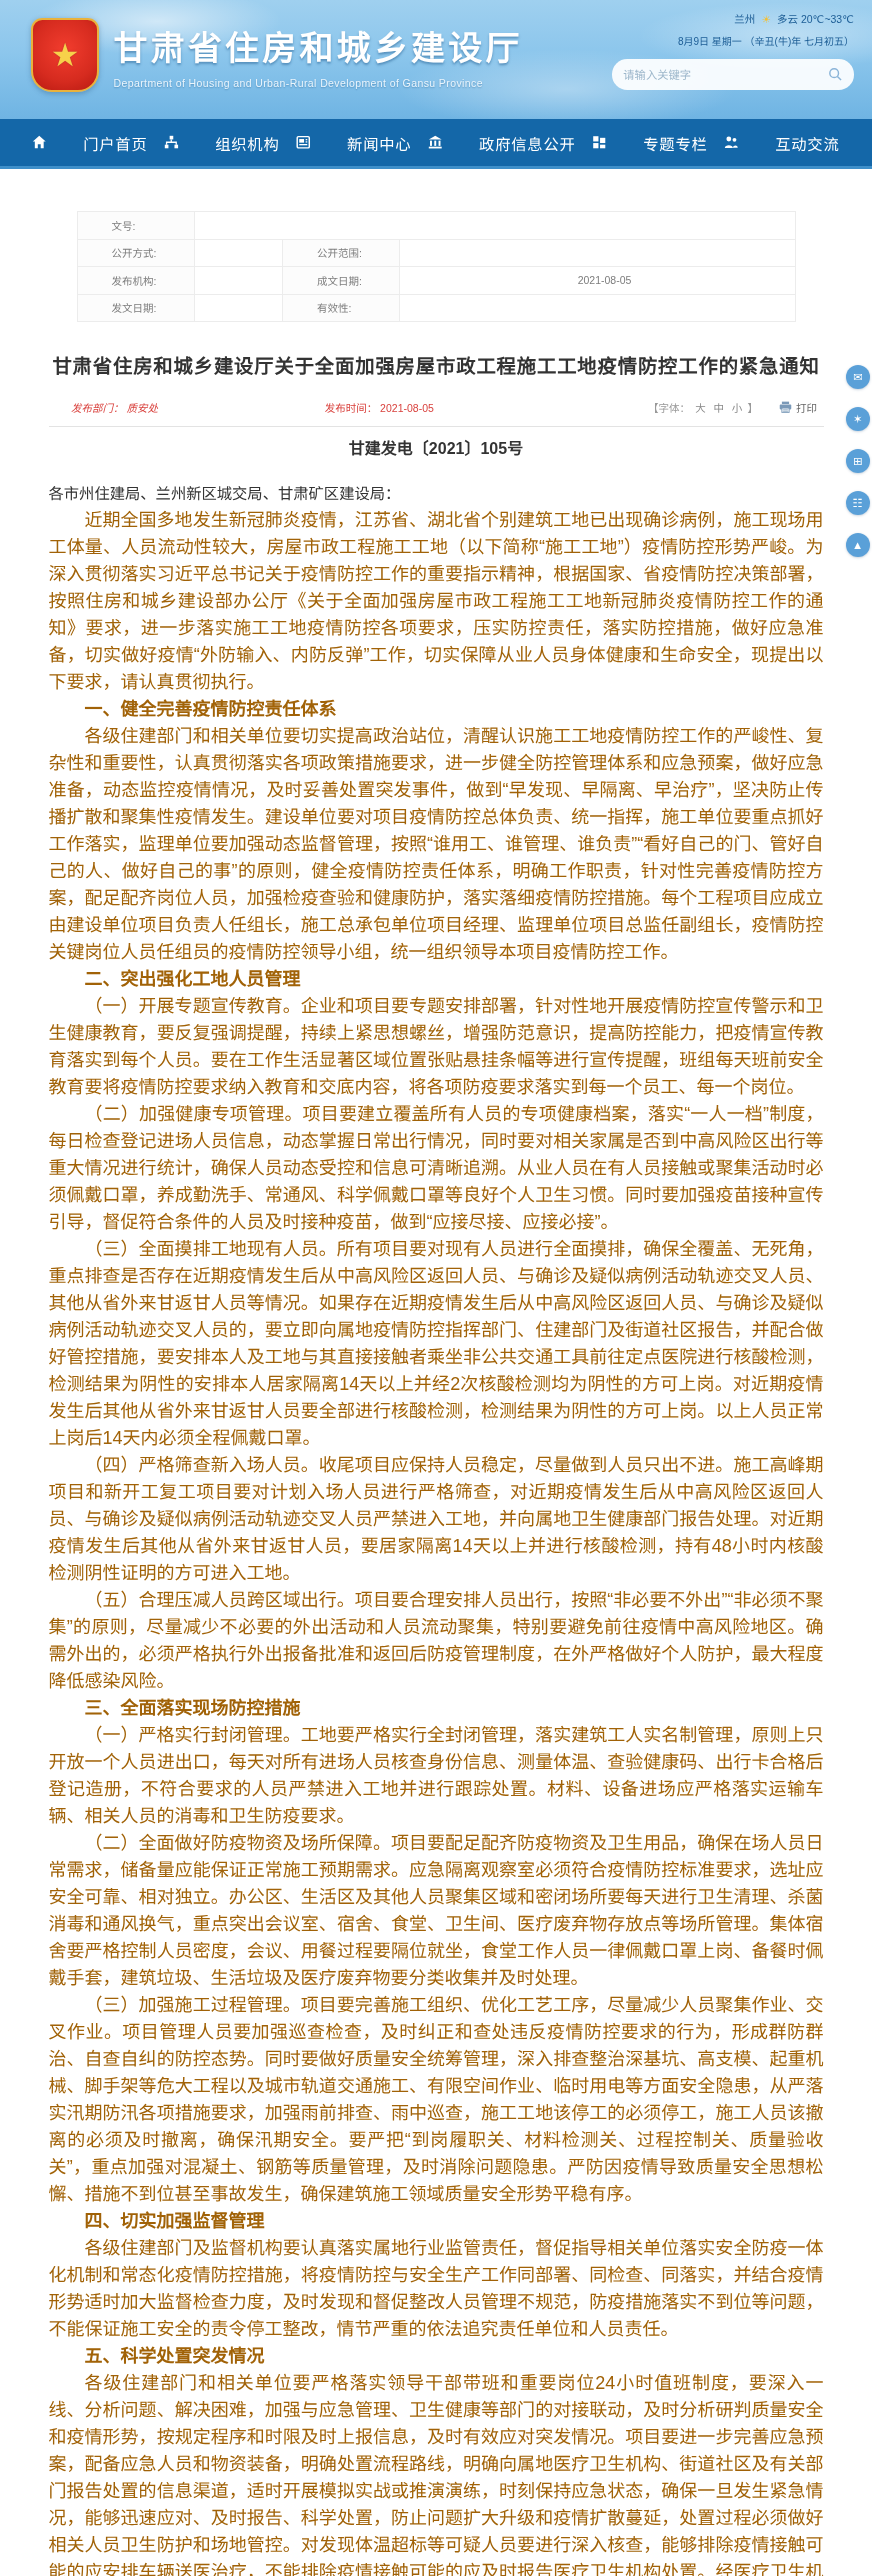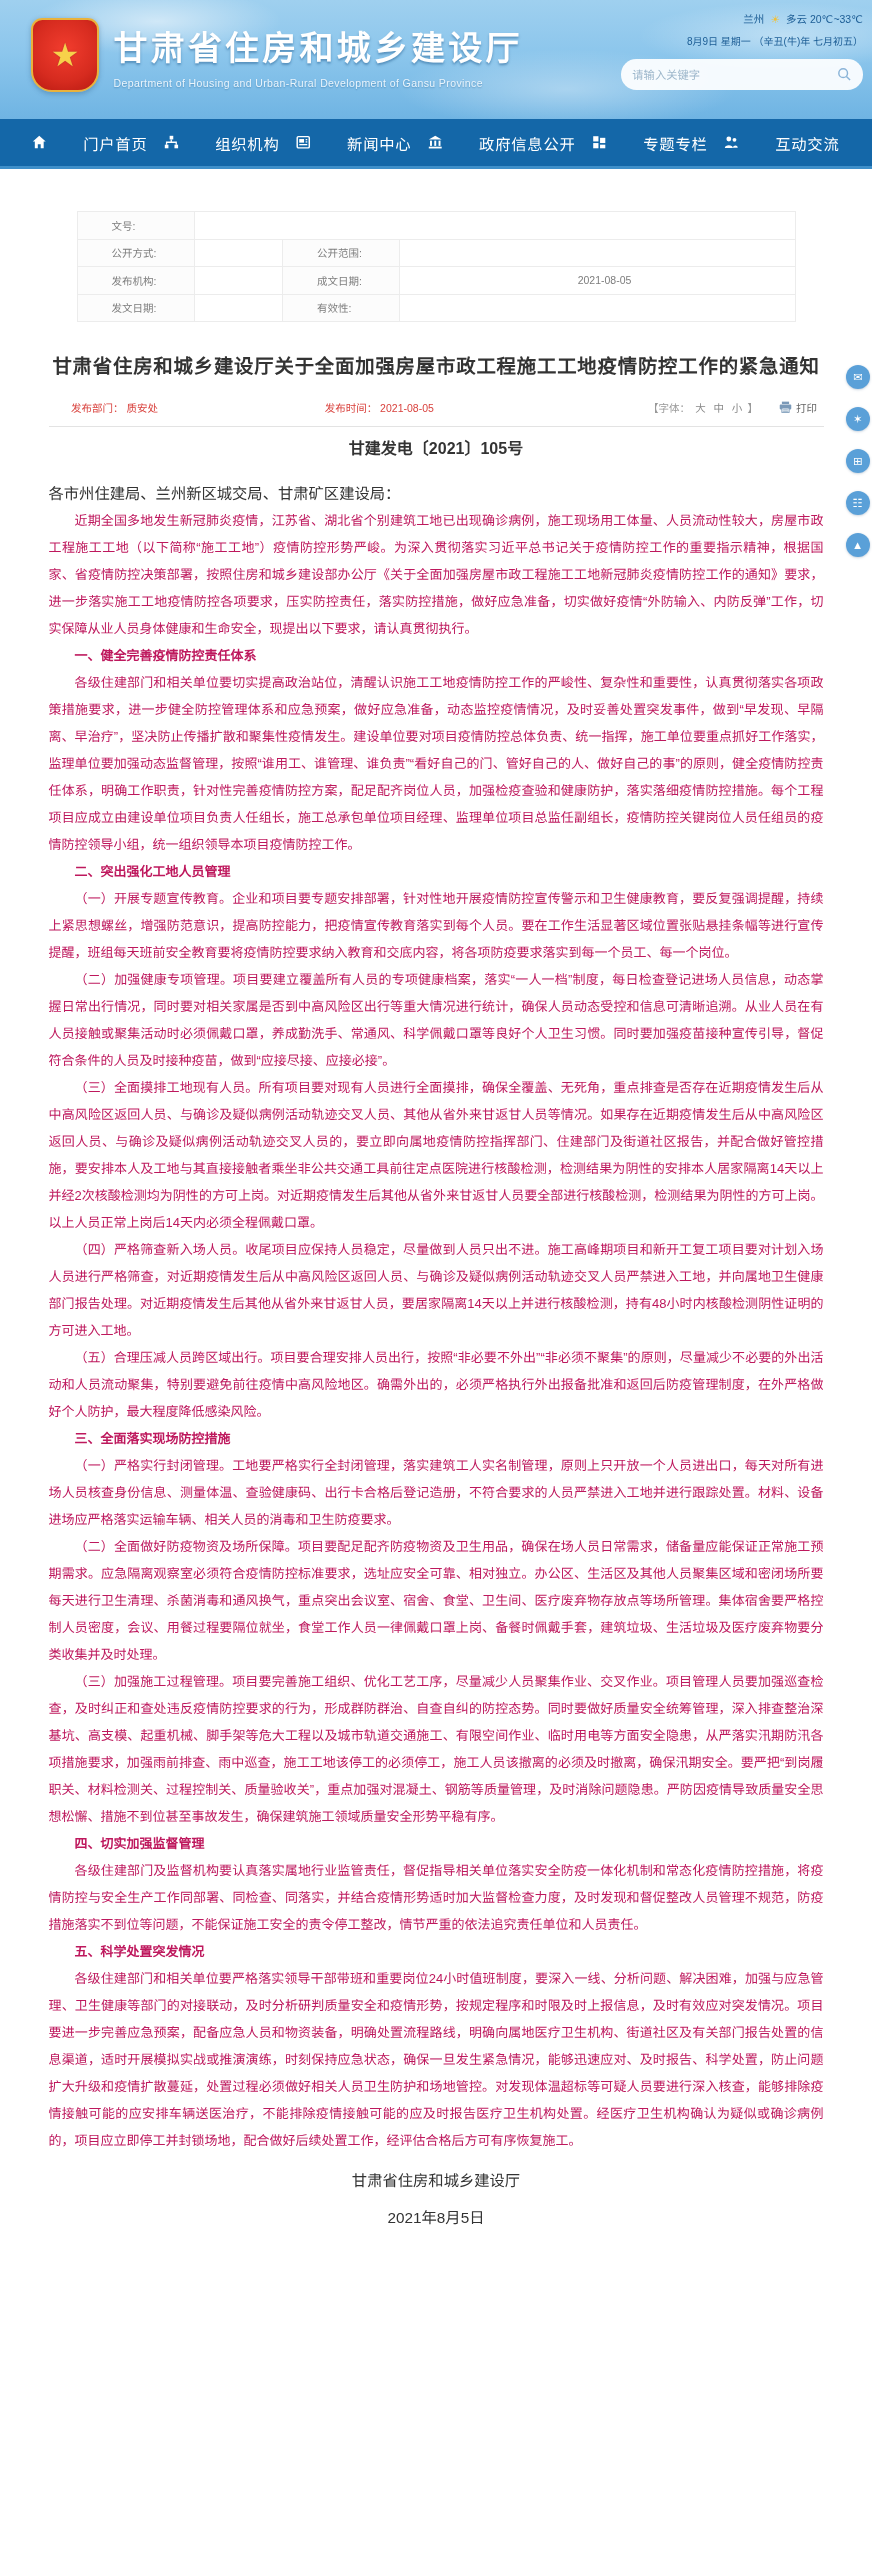--- a/index.html
+++ b/index.html
@@ -18,21 +18,21 @@
   .emblem { width:68px; height:74px; border-radius:11.3px 11.3px 21px 21px;
     background:radial-gradient(circle at 50% 42%, #f23d2e 0%, #d62b1f 62%, #b81a12 100%);
     border:2.4px solid #e9b23c; display:flex; align-items:center; justify-content:center;
     box-shadow:0 1.6px 4.8px rgba(40,80,120,.35); }
   .emblem .star { color:#f7d14a; font-size:32px; line-height:1; text-shadow:0 0 1.6px #a33; }
   .brand-text { margin-left:14.5px; }
   .site-title { color:#ffffff; font-size:34px; font-weight:bold; letter-spacing:3.2px;
     text-shadow:0 1.6px 2.4px rgba(23,80,130,.45); }
   .site-subtitle { color:#eaf5fd; font-size:10.5px; margin-top:6.5px; letter-spacing:0.4px;
     text-shadow:0 0.8px 1.6px rgba(23,80,130,.4); }
-  .banner-right { position:absolute; right:9px; top:11.3px; text-align:right; z-index:2; }
+  .banner-right { position:absolute; right:18px; top:11.3px; text-align:right; z-index:2; }
   .weather-line { color:#1c5d95; font-size:10.5px; margin-bottom:6.5px; }
   .weather-line .sun { color:#f2c037; margin:0 3.2px; }
   .date-line { color:#1c5d95; font-size:10px; margin-bottom:11.3px; }
   .search-box { width:242px; height:31px; background:rgba(255,255,255,.92); border-radius:15.3px;
     display:flex; align-items:center; padding:0 11.3px; margin-left:auto; }
   .search-box input { flex:1; border:none; outline:none; background:transparent;
     font-size:11.3px; color:#444; font-family:inherit; }
   .search-box input::placeholder { color:#9db7cb; }
   .search-icon svg { display:block; }
 
@@ -49,32 +49,32 @@
   table.doc-info { width:719px; margin:0 auto; border-collapse:collapse; }
   table.doc-info td { border:0.8px solid #ececec; height:27.5px; font-size:10.5px; color:#7d7d7d; }
   td.lbl { width:117px; padding-left:34px; background:#fcfcfc; }
   td.val { padding-left:14.5px; }
   td.val2 { text-align:center; }
 
   .article-title { margin-top:27.5px; text-align:center; font-size:19.4px; font-weight:bold;
     color:#333; letter-spacing:0.8px; }
   .meta-row { margin-top:21px; display:flex; align-items:center; font-size:10.5px; padding:0 6.5px 0 22.6px; }
   .meta-red { color:#d9413d; }
-  .meta-left { width:34%; }
+  .meta-left { width:34%;font-style:italic; }
   .meta-center { width:36%; text-align:left; }
   .meta-right { width:30%; display:flex; justify-content:flex-end; align-items:center; color:#999; }
   .font-sizer span.fs { margin:0 2.4px; cursor:pointer; color:#888; }
   .print-btn { margin-left:21px; display:flex; align-items:center; color:#666; cursor:pointer; }
   .print-btn svg { margin-right:4px; }
   .meta-divider { border:none; border-top:0.8px solid #e3e3e3; margin-top:11.3px; }
 
   .doc-number { text-align:center; font-size:16px; font-weight:bold; color:#333; margin-top:8px; }
   .salutation { font-size:15.3px; color:#333; margin-top:21px; line-height:27px; }
   .body-text { margin-top:0; }
-  .body-text p { font-size:13px; color:#be185d; line-height:27px; text-align:justify; }
+  .body-text p { font-size:18px; color:#a16207; line-height:27px; text-align:justify; }
   .body-text p.para { text-indent:2em; }
   .body-text p.sec-h { text-indent:2em; font-weight:bold; }
   .signature { margin-top:8px; text-align:center; }
   .signature .sig-name { font-size:15.3px; color:#333; line-height:37px; }
   .signature .sig-date { font-size:15.3px; color:#333; line-height:37px; }
 
   
   .float-bar { position:absolute; right:2.4px; top:365px; display:flex; flex-direction:column; z-index:5; }
   .float-btn { width:24px; height:24px; border-radius:50%; background:#5aa0d8; color:#fff;
     display:flex; align-items:center; justify-content:center; font-size:11.3px; margin-bottom:18px;

